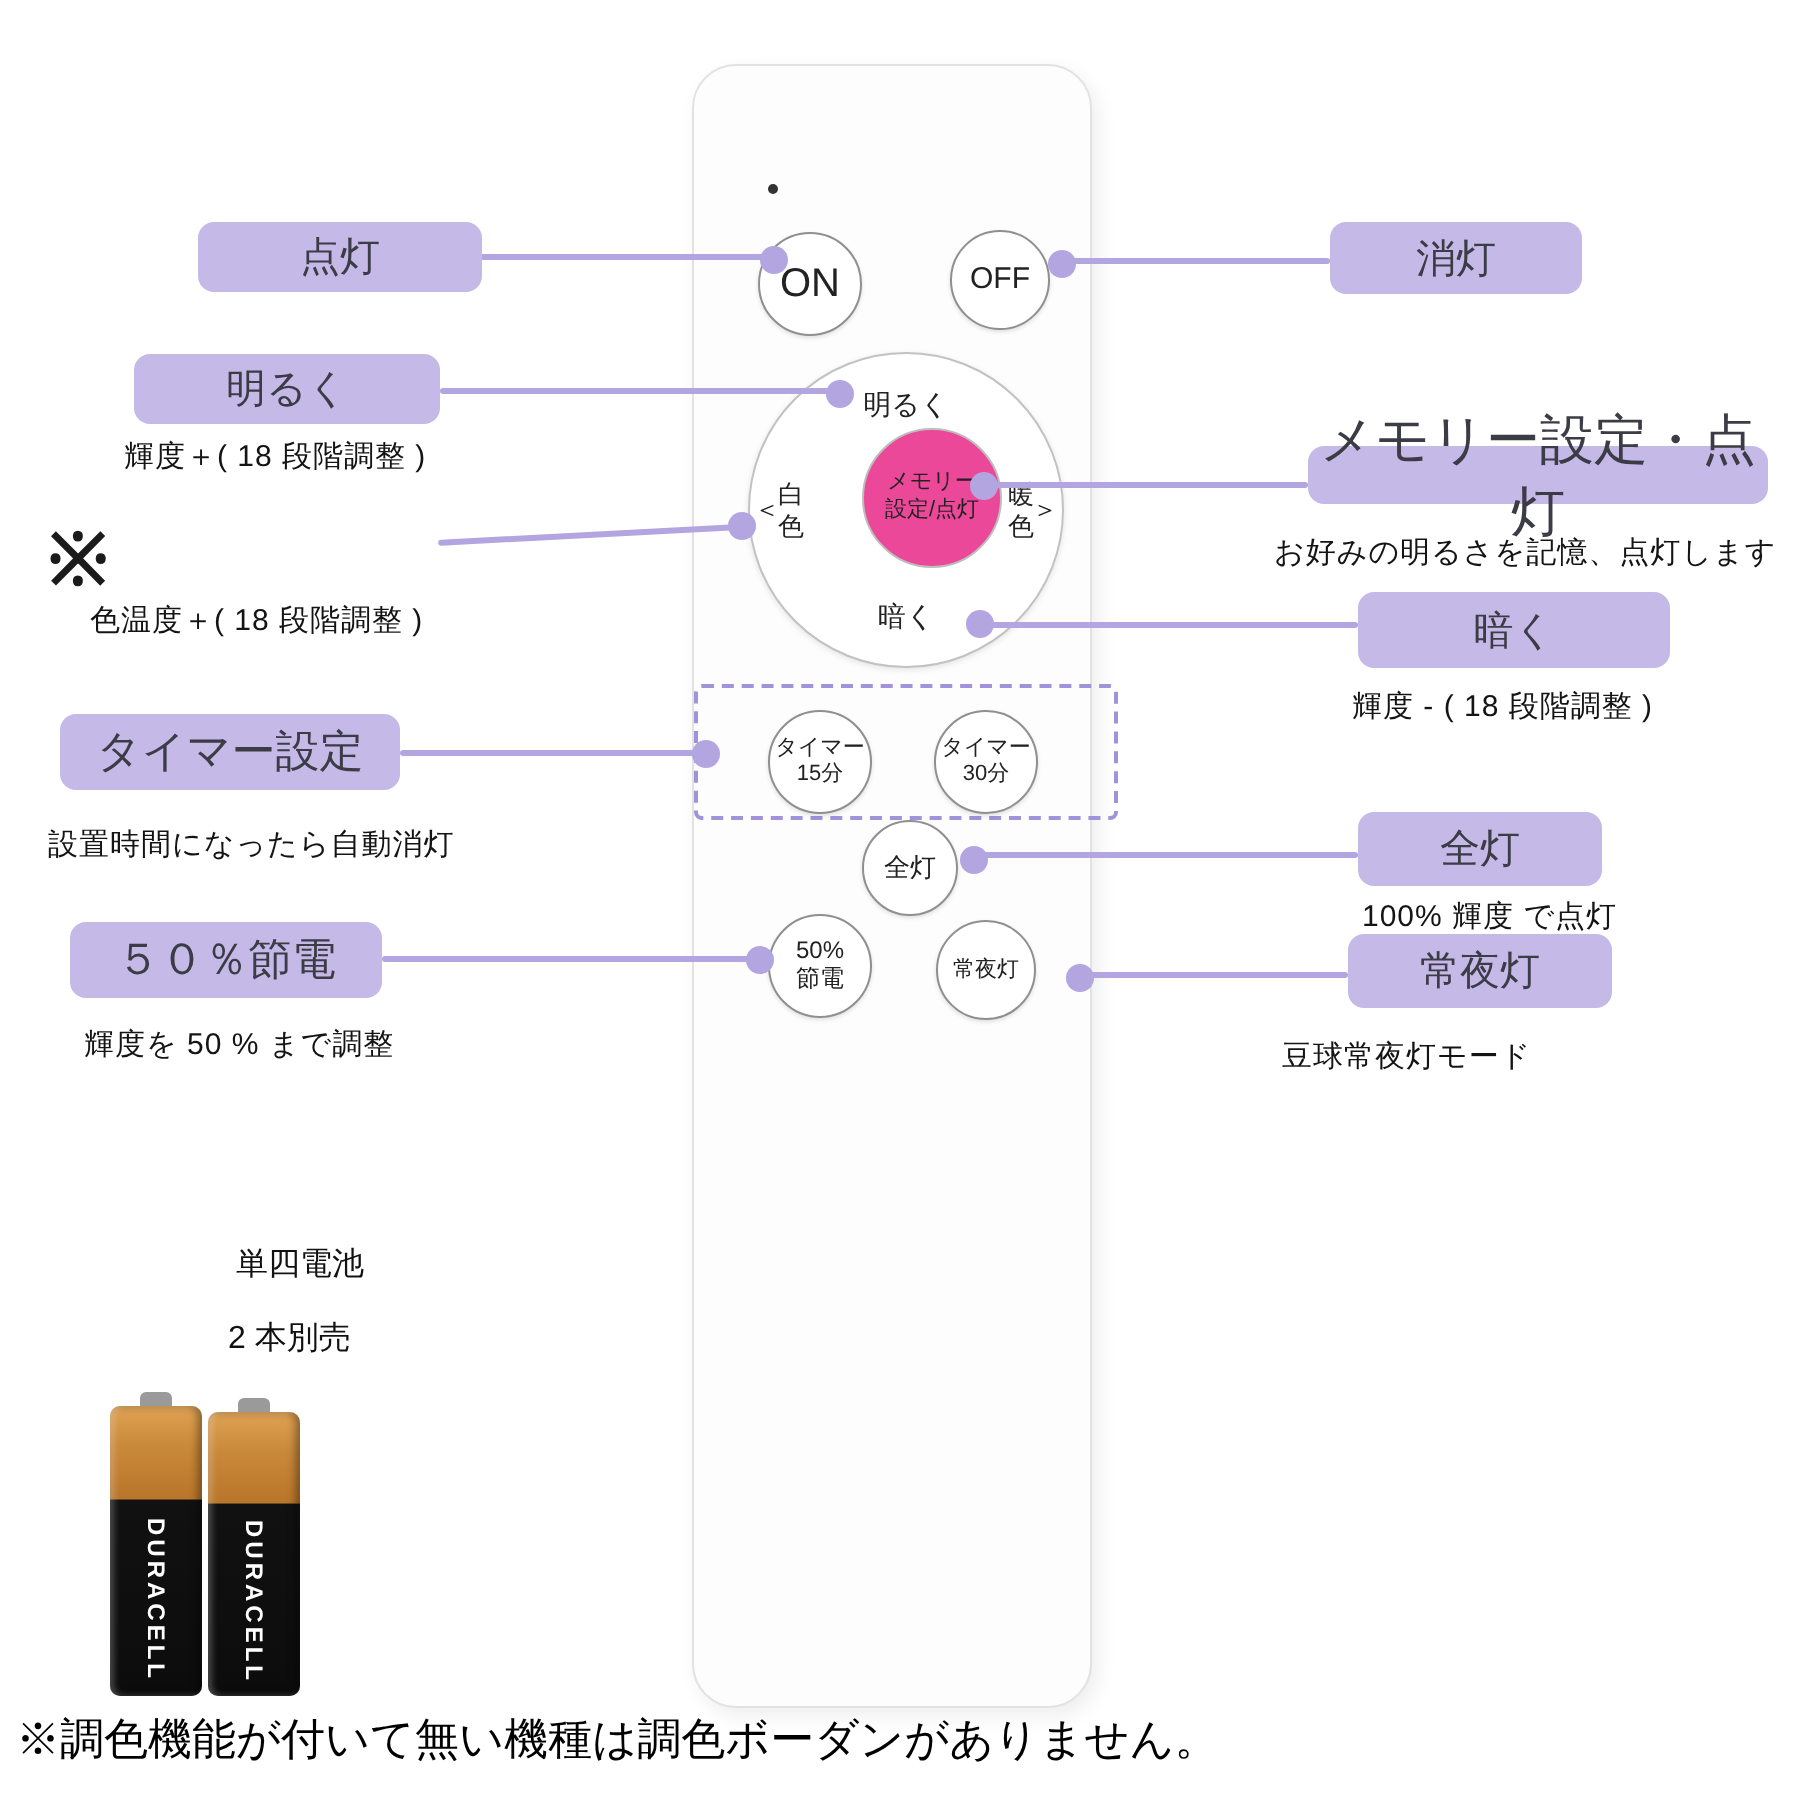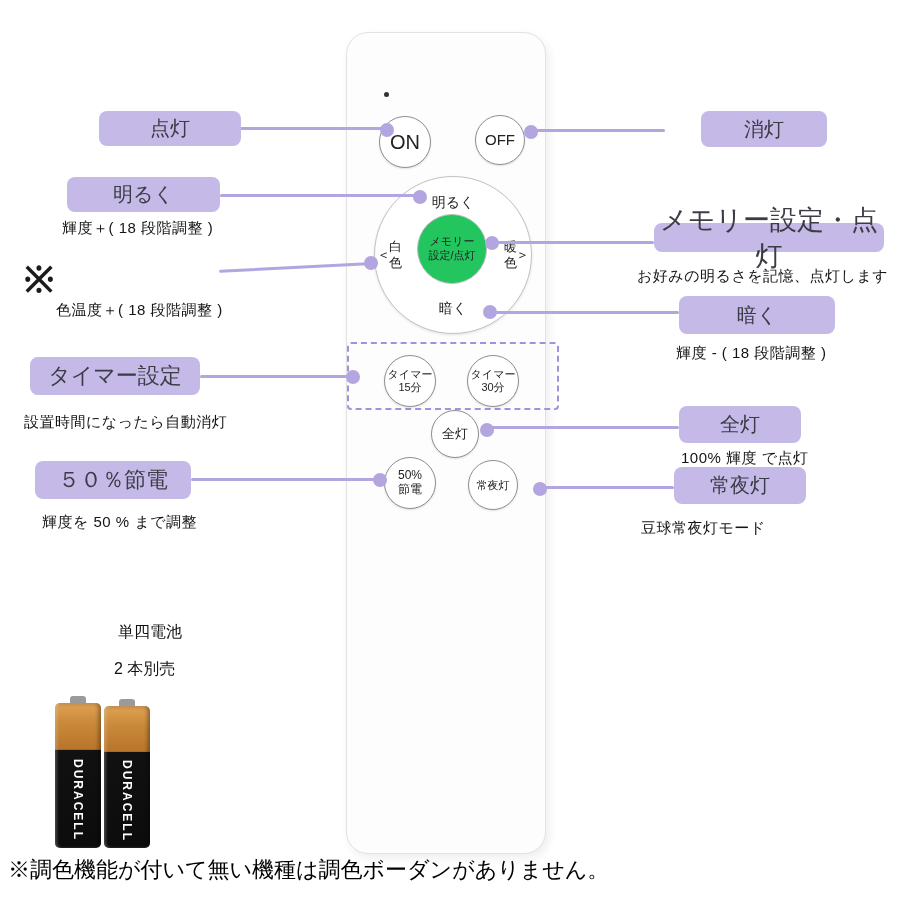--- a/index.html
+++ b/index.html
@@ -22,22 +22,22 @@
     display:flex; align-items:center; justify-content:center; text-align:center;
     color:#222; box-shadow:0 1px 2px rgba(0,0,0,0.12); line-height:1.15;
   }
   .pad {
     position:absolute; left:374px; top:176px; width:156px; height:156px;
     background:#fff; border:1px solid #c2c2c2; border-radius:50%;
     box-shadow:0 1px 3px rgba(0,0,0,0.10);
   }
   .pad-label { position:absolute; color:#222; text-align:center; }
   .inner-pad {
-    position:absolute; left:417px; top:214px; width:68px; height:68px;
-    background:#22c55e; border:1px solid #bdbdbd; border-radius:50%;
+    position:absolute; left:431px; top:214px; width:68px; height:68px;
+    background:#ec4899; border:1px solid #bdbdbd; border-radius:50%;
     display:flex; align-items:center; justify-content:center; text-align:center;
     font-size:11px; color:#222; line-height:1.25;
   }
   .timer-box {
     position:absolute; left:347px; top:342px; width:208px; height:64px;
     border:2px dashed var(--dashed); border-radius:4px;
   }
 
   
   .callout {
@@ -131,29 +131,29 @@
   <div class="dot" style="left:483px; top:305px;"></div>
   <div class="dot" style="left:480px; top:423px;"></div>
   <div class="dot" style="left:533px; top:482px;"></div>
 
   <div class="callout" style="left:99px; top:111px; width:142px; height:35px; font-size:20px;">点灯</div>
 
   <div class="callout" style="left:67px; top:177px; width:153px; height:35px; font-size:20px;">明るく</div>
   <div class="sub" style="left:62px; top:219px;">輝度＋( 18 段階調整 )</div>
 
   <div class="asterisk" style="left:24px; top:254px;">※</div>
-  <div class="sub" style="left:56px; top:301px;">色温度＋( 18 段階調整 )</div>
+  <div class="sub" style="left:45px; top:301px;">色温度＋( 18 段階調整 )</div>
 
   <div class="callout" style="left:30px; top:357px; width:170px; height:38px; font-size:22px;">タイマー設定</div>
   <div class="sub" style="left:24px; top:413px;">設置時間になったら自動消灯</div>
 
   <div class="callout" style="left:35px; top:461px; width:156px; height:38px; font-size:22px;">５０％節電</div>
   <div class="sub" style="left:42px; top:513px;">輝度を 50 % まで調整</div>
 
-  <div class="callout" style="left:665px; top:111px; width:126px; height:36px; font-size:20px;margin-left:36px;">消灯</div>
+  <div class="callout" style="left:665px; top:111px; width:126px; height:36px; font-size:20px;">消灯</div>
 
   <div class="callout" style="left:654px; top:223px; width:230px; height:29px; font-size:27px;">メモリー設定・点灯</div>
   <div class="sub" style="left:637px; top:267px;">お好みの明るさを記憶、点灯します</div>
 
   <div class="callout" style="left:679px; top:296px; width:156px; height:38px; font-size:20px;">暗く</div>
   <div class="sub" style="left:676px; top:344px;">輝度 - ( 18 段階調整 )</div>
 
   <div class="callout" style="left:679px; top:406px; width:122px; height:37px; font-size:20px;">全灯</div>
   <div class="sub" style="left:681px; top:449px;">100% 輝度 で点灯</div>
 

